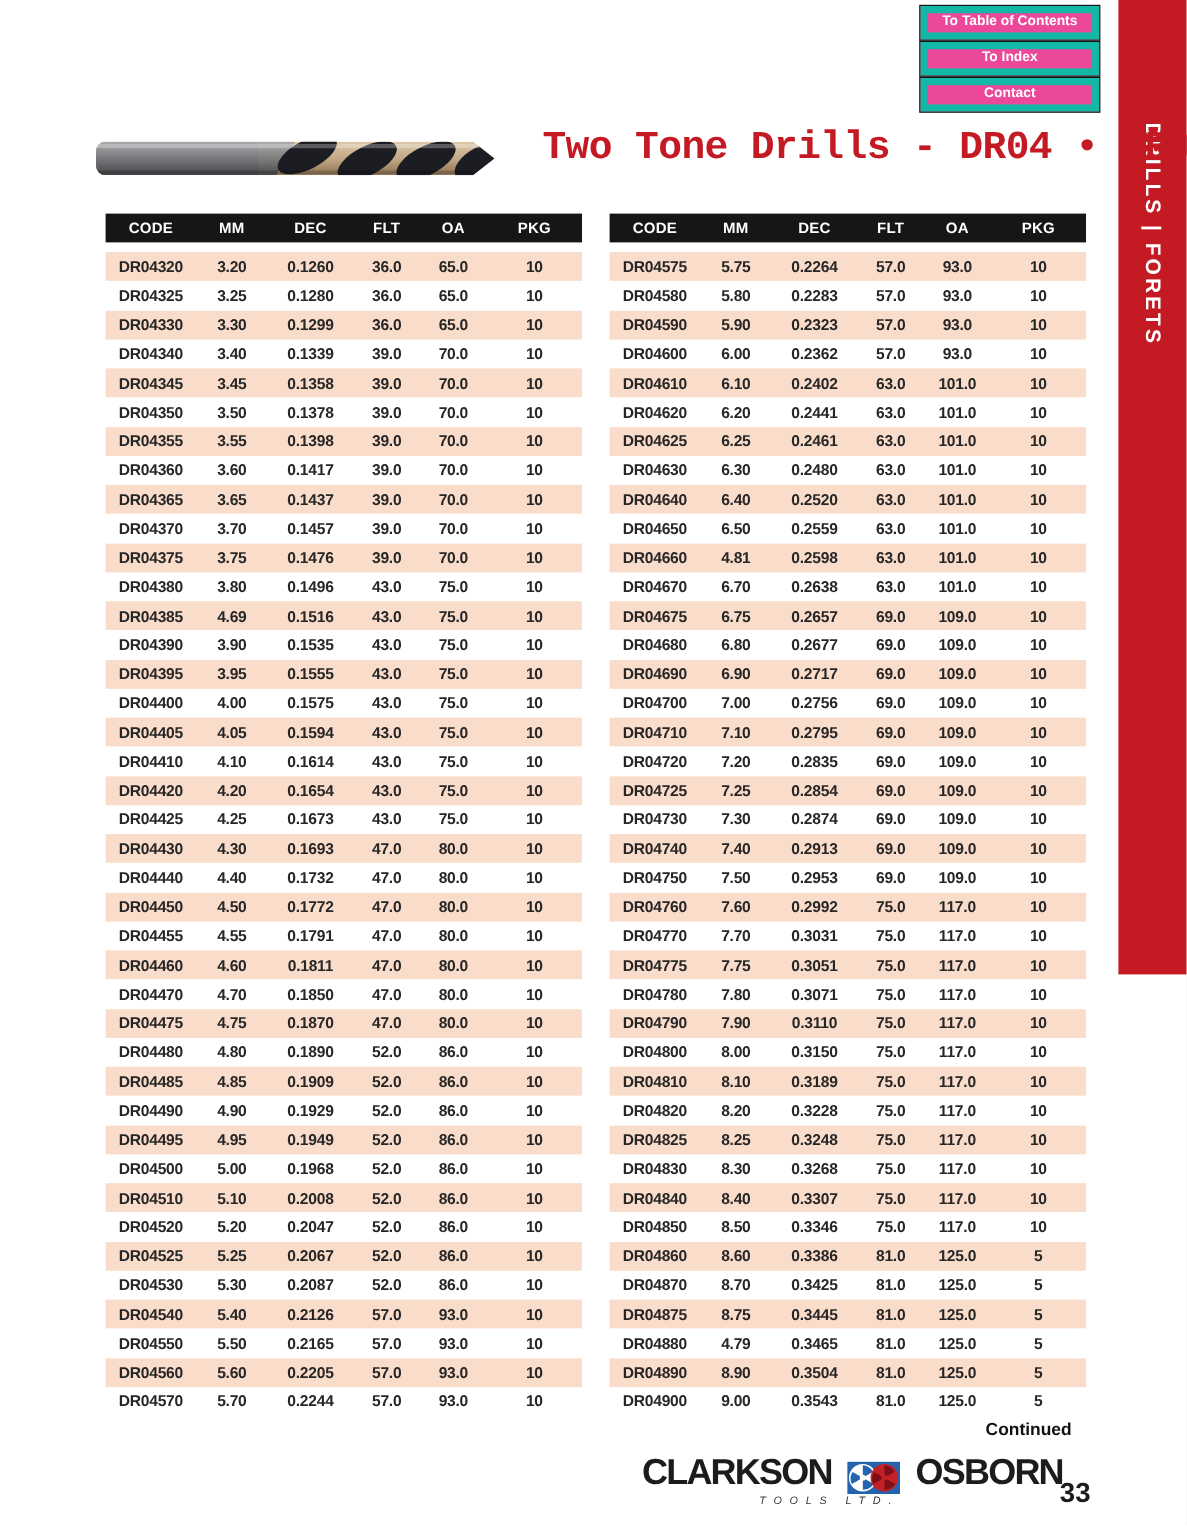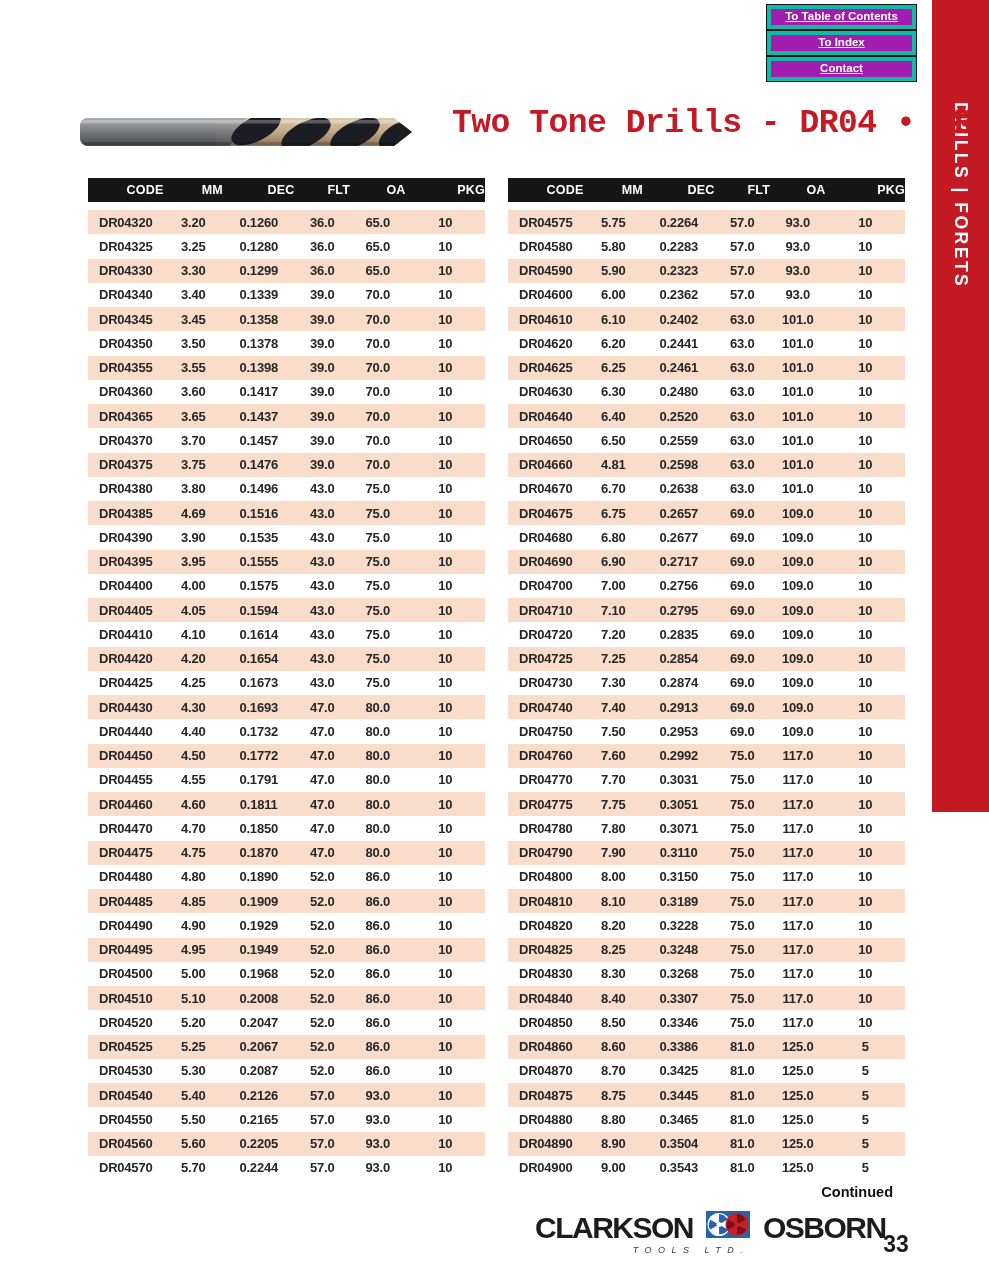--- a/index.html
+++ b/index.html
@@ -8,25 +8,24 @@
   }
   *{margin:0;padding:0;box-sizing:border-box;}
   html,body{background:#e8e8e8;}
   .page{
     position:relative;width:989px;height:1280px;background:#ffffff;
     overflow:hidden;font-family:"Liberation Sans",sans-serif;margin:0 auto;
   }
   
   .nav{position:absolute;top:5px;left:767px;width:149px;}
   .nav-btn{
-    display:block;width:100%;background:#a21caf;color:#fff;font-weight:700;
+    display:block;width:100%;background:#ec4899;color:#fff;font-weight:700;
     font-size:11.5px;line-height:13px;text-align:center;padding:1px 0 2px 0;
-    border:4px solid #14b8a6;outline:1px solid #141414;margin-bottom:2px;cursor:pointer;
+    border:6px solid #14b8a6;outline:1px solid #141414;margin-bottom:2px;cursor:pointer;
     font-family:"Liberation Sans",sans-serif;
-    text-decoration:underline;
   }
   
   .sidebar{position:absolute;top:0;right:0;width:57px;height:812px;background:var(--accent);}
   .sidebar-text{
     position:absolute;top:102px;left:50%;transform:translateX(-50%);
     writing-mode:vertical-rl;color:#fff;font-weight:700;font-size:17.5px;
     letter-spacing:2.5px;white-space:nowrap;
   }
   
   .drill-art{position:absolute;left:78px;top:107px;}
@@ -35,34 +34,34 @@
     font-size:33px;font-weight:700;color:var(--accent);letter-spacing:-0.5px;white-space:nowrap;font-family:Liberation Mono, monospace;
   }
   
   .spec-table{position:absolute;top:178px;width:397px;}
   #table-left{left:88px;} #table-right{left:508px;}
   .t-head{
     display:grid;grid-template-columns:19% 15% 18% 14% 14% 20%;
     background:var(--header-bg);color:#fff;height:24px;align-items:center;
     font-weight:700;font-size:12.5px;
   }
-  .t-head div{text-align:right;letter-spacing:0.2px;}
+  .t-head div{text-align:center;letter-spacing:0.2px;}
   .t-body{margin-top:8px;}
   .t-row{
     display:grid;grid-template-columns:19% 15% 18% 14% 14% 20%;
     height:24.25px;align-items:center;font-weight:700;font-size:13px;color:#262626;
   }
   .t-row:nth-child(odd){background:var(--stripe);}
   .t-cell{text-align:center;letter-spacing:-0.2px;}
   
   .continued{
     position:absolute;top:1184px;left:496px;width:397px;text-align:right;
     font-weight:700;font-size:14.5px;color:#101010;
   }
-  .footer-logo{position:absolute;top:1211px;left:535px;display:flex;align-items:flex-start;gap:13px;}
+  .footer-logo{position:absolute;top:1211px;left:535px;display:flex;align-items:flex-end;gap:13px;}
   .logo-word{font-size:30px;font-weight:700;letter-spacing:-1.5px;color:#1c1c1e;}
   .logo-sub{
     position:absolute;top:1245px;left:596px;width:190px;text-align:center;
     font-size:9px;letter-spacing:6.5px;color:#3a3a3a;white-space:nowrap;font-style:italic;
   }
   .page-num{position:absolute;top:1212px;left:874px;width:44px;font-size:23px;font-weight:700;color:#1c1c1e;text-align:center;margin-top:19px;}
 </style>
 </head>
 <body>
 
@@ -745,21 +744,21 @@
         <div class="t-row">
           <div class="t-cell">DR04875</div>
           <div class="t-cell">8.75</div>
           <div class="t-cell">0.3445</div>
           <div class="t-cell">81.0</div>
           <div class="t-cell">125.0</div>
           <div class="t-cell">5</div>
         </div>
         <div class="t-row">
           <div class="t-cell">DR04880</div>
-          <div class="t-cell">8.80</div>
+          <div class="t-cell">4.79</div>
           <div class="t-cell">0.3465</div>
           <div class="t-cell">81.0</div>
           <div class="t-cell">125.0</div>
           <div class="t-cell">5</div>
         </div>
         <div class="t-row">
           <div class="t-cell">DR04890</div>
           <div class="t-cell">8.90</div>
           <div class="t-cell">0.3504</div>
           <div class="t-cell">81.0</div>

